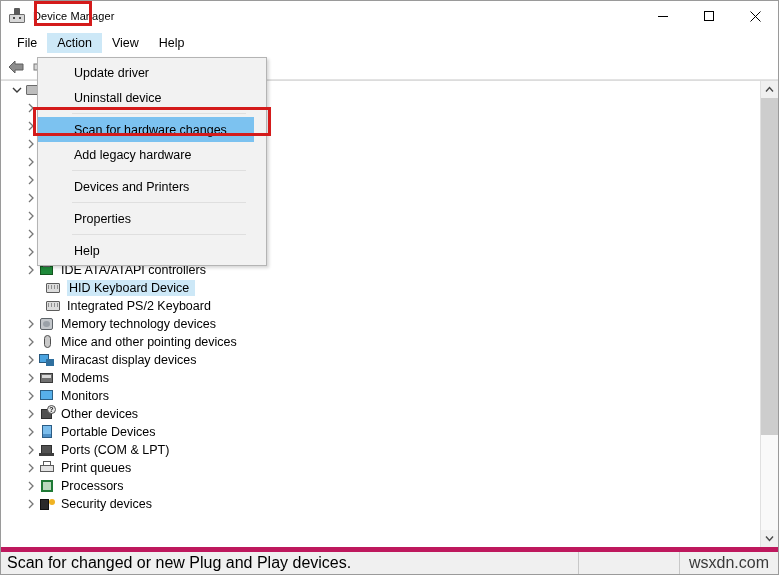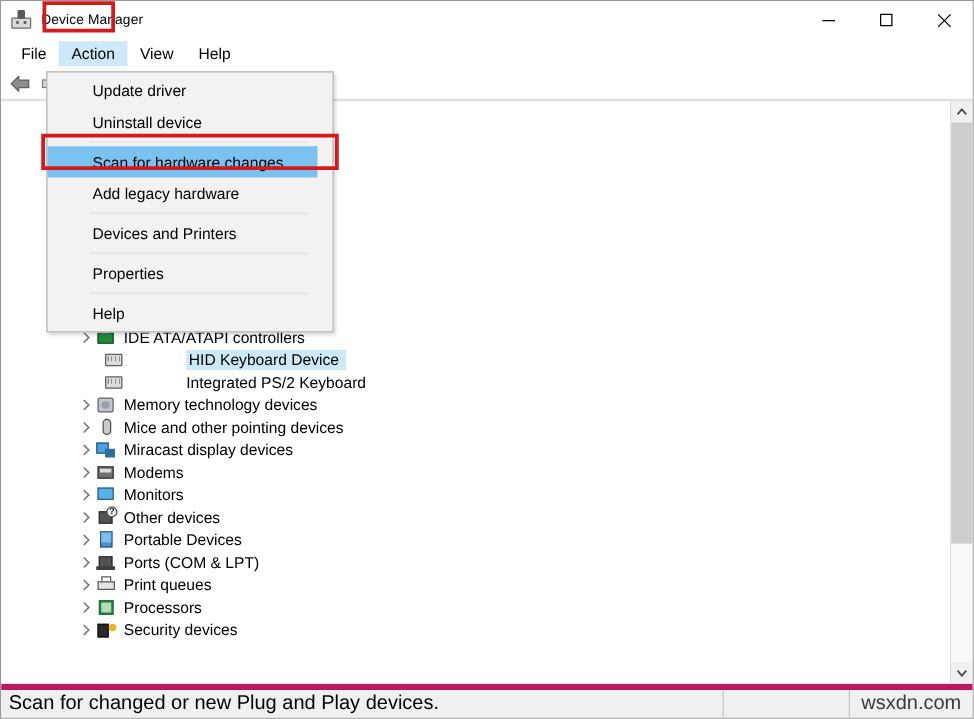--- a/index.html
+++ b/index.html
@@ -158,21 +158,20 @@
   }
 
   .trow {
     height: 18px;
     display: flex;
     align-items: center;
     white-space: nowrap;
     font-size: 12.5px;
     color: #000000;
     position: relative;
-    margin-left: 38px;
   }
   .trow .twist {
     width: 16px;
     min-width: 16px;
     height: 18px;
     display: flex;
     align-items: center;
     justify-content: center;
   }
   .trow .ticon {
@@ -184,21 +183,21 @@
   }
   .trow .tlabel {
     padding: 1px 4px 1px 0;
   }
   .trow.selected .tlabel {
     background: #cde8f7;
     padding: 1px 6px 1px 2px;
   }
   .ind0 { padding-left: 8px; }
   .ind1 { padding-left: 22px; }
-  .ind2 { padding-left: 44px; gap: 44px; }
+  .ind2 { padding-left: 44px; }
   .ic-box {
     position:absolute; left:1px; top:3px; width:14px; height:10px;
     border:1px solid #5c5c5c; box-sizing:border-box; border-radius:1px;
   }
   .ic-kbd { background:#dcdcdc; }
   .ic-kbd::after {
     content:''; position:absolute; left:1px; top:1px; right:1px; bottom:3px;
     background: repeating-linear-gradient(90deg,#8f8f8f 0 1px,transparent 1px 3px);
   }
   .ic-mon2 { position:absolute; left:1px; top:2px; width:13px;height:10px; background:#57b0ea; border:1px solid #2c5f84; box-sizing:border-box;}

